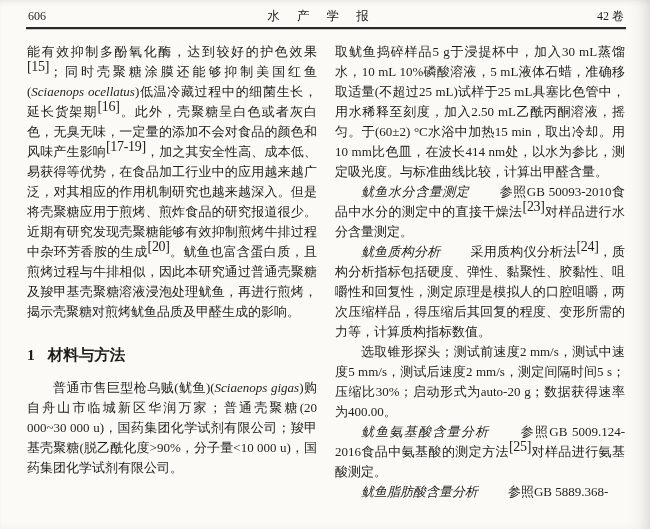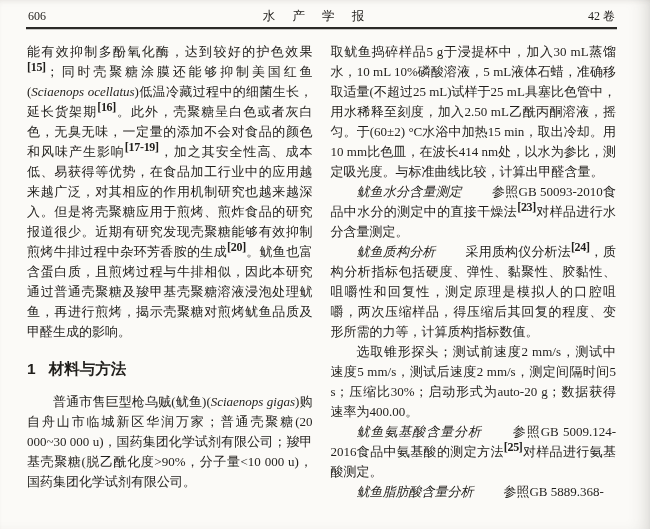--- a/index.html
+++ b/index.html
@@ -10,21 +10,21 @@
   html,body{margin:0;padding:0;}
   body{
     width:650px;height:529px;overflow:hidden;
     background:var(--paper);
     font-family:"Liberation Serif","DejaVu Serif",serif;
     color:var(--ink);
   }
   .page{
     box-sizing:border-box;
     width:650px;height:529px;
-    padding:6px 34px 0 27px;
+    padding:6px 25px 0 27px;
     box-shadow:inset -14px 0 20px -14px rgba(60,55,50,0.25), inset 0 3px 6px -4px rgba(60,55,50,0.15);
   }
   .header{
     display:flex;justify-content:space-between;align-items:baseline;
     font-size:12px;line-height:16px;
     padding:2px 1px 3px 1px;
   }
   .header .jtitle{letter-spacing:7px;font-size:12.5px;}
   .rule{
     height:2px;background:var(--rule);
@@ -35,31 +35,30 @@
     display:flex;gap:18px;margin-top:13px;
   }
   .col{
     width:293px;
     font-size:13px;line-height:20px;
     text-align:justify;
   }
   .para{margin:0;}
   .para.indent{text-indent:2em;}
   sup{
-    font-size:12px;line-height:0;vertical-align:super;
+    font-size:14px;line-height:0;vertical-align:super;
     letter-spacing:-0.3px;
-    font-weight:bold;
   }
   .i{font-style:italic;}
   .kai{font-style:italic;font-weight:500;}
   .gap{display:inline-block;width:2.3em;}
   .h1{
-    font-family:Liberation Sans, sans-serif;
+    font-family:Liberation Serif, serif;
     font-weight:bold;font-size:15.5px;line-height:20px;
-    margin:17px 0 13px 0;text-align:left;
+    margin:23px 0 13px 0;text-align:left;
   }
   .h1 .hnum{margin-right:13px;}
   .h2{
     font-family:"Liberation Sans","DejaVu Sans",sans-serif;
     font-weight:bold;font-size:13.5px;line-height:18px;
     margin:0 0 11px 0;text-align:left;
   }
   .h2 .hnum{margin-right:10px;}
 </style>
 </head>

